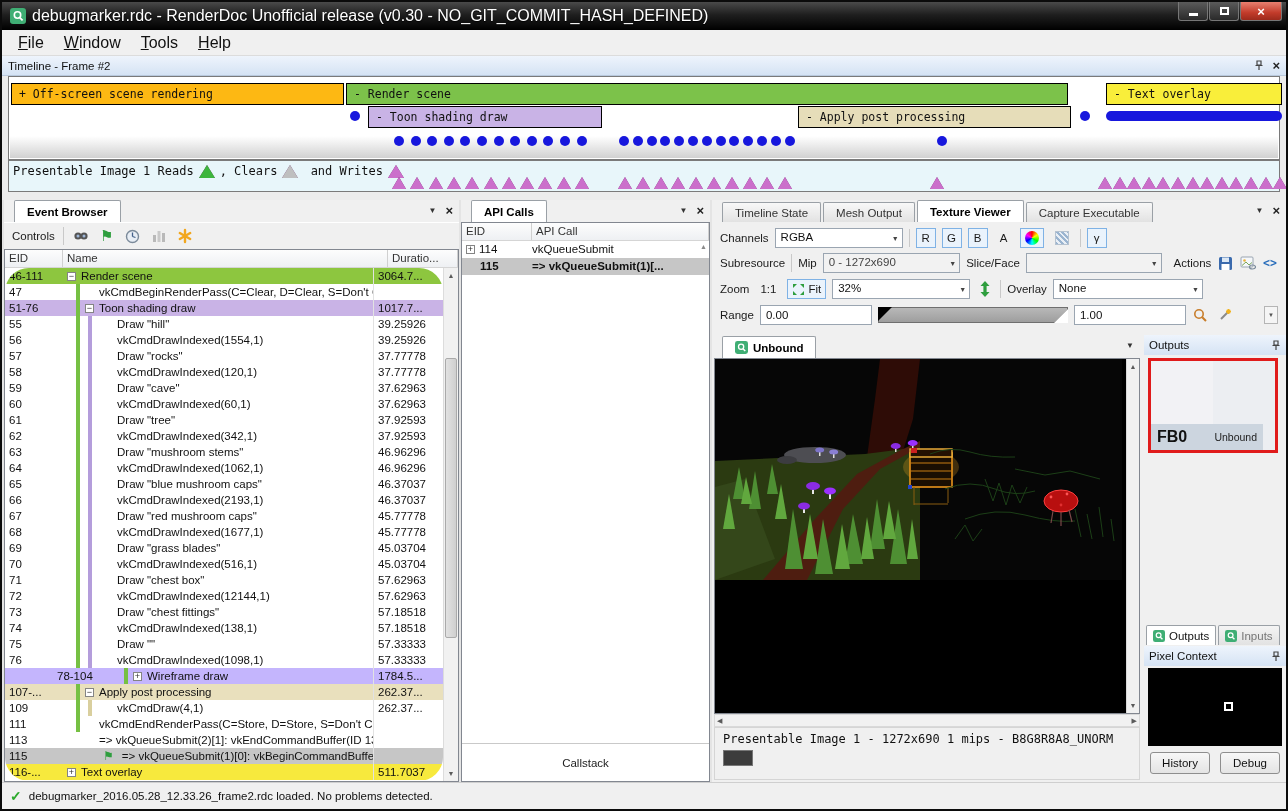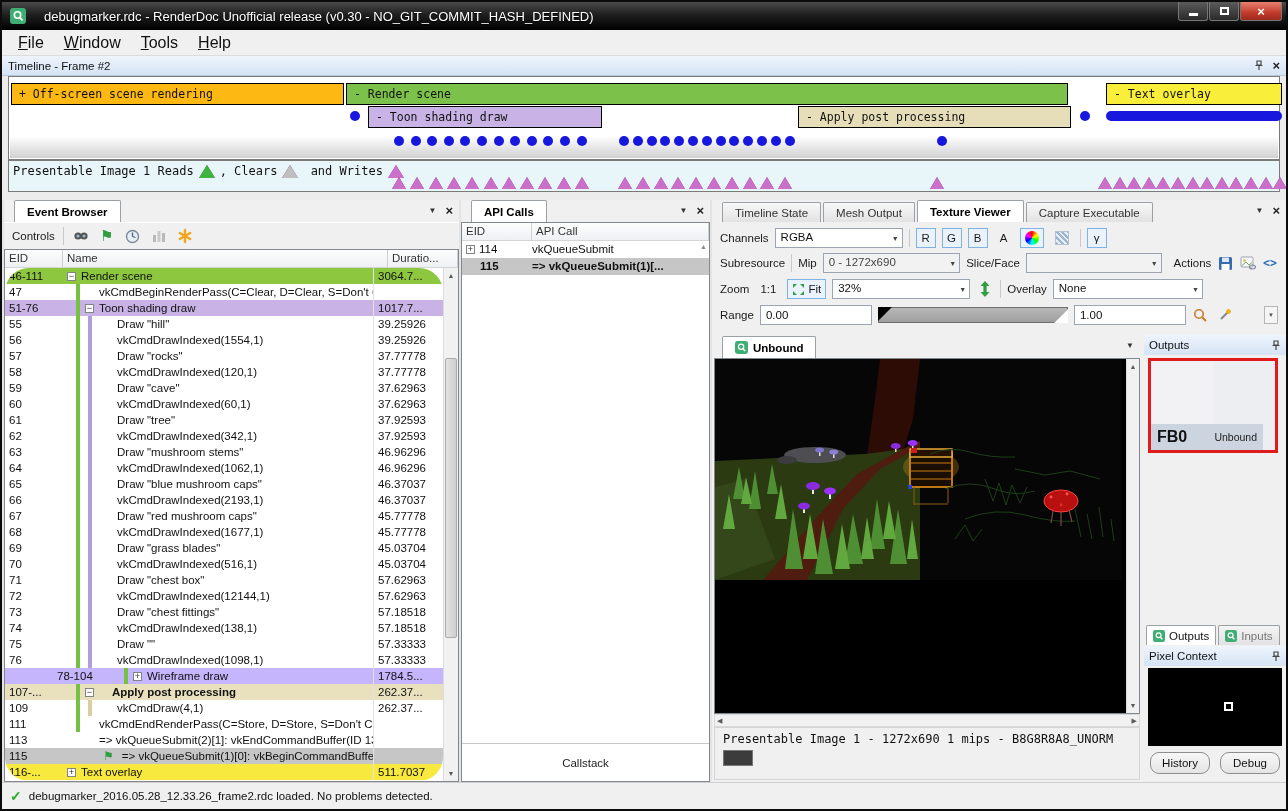--- a/index.html
+++ b/index.html
@@ -4,21 +4,21 @@
 <style>
   * { box-sizing: border-box; margin:0; padding:0; }
   html,body { width:1288px; height:811px; }
   body { font-family:"Liberation Sans",sans-serif; font-size:11.5px; color:#111; background:#444; }
   .window { position:relative; width:1288px; height:811px; border:2px solid #0b0b0b; background:#ececec; overflow:hidden; }
 
   
   .titlebar { position:absolute; left:0; top:0; right:0; height:28px;
     background:linear-gradient(#4a4a4a,#1f1f1f 45%,#000); display:flex; align-items:center; padding-left:8px; }
   .titlebar .logo { width:16px; height:16px; margin-right:6px; }
-  .title-text { color:#fff; font-size:13px; text-shadow:0 1px 1px #000;margin-left:12px; }
+  .title-text { color:#fff; font-size:16px; text-shadow:0 1px 1px #000; }
   .winbtns { position:absolute; right:4px; top:0; display:flex; }
   .winbtn { width:30px; height:19px; margin-left:1px; background:linear-gradient(#5b5b5b,#2a2a2a);
     border:1px solid #777; border-top:none; border-radius:0 0 3px 3px; display:flex; align-items:center; justify-content:center; }
   .winbtn.close { background:linear-gradient(#e88070,#c23b2a 60%,#9c2a1c); width:42px; }
   .glyph-min { width:9px; height:3px; background:#fff; margin-top:6px; }
   .glyph-max { width:9px; height:8px; border:2px solid #fff; }
   .glyph-close { color:#fff; font-weight:bold; font-size:13px; line-height:1; }
 
   
   .menubar { position:absolute; left:0; top:28px; right:0; height:26px; background:#f0f0f0; border-bottom:1px solid #dcdcdc;
@@ -129,21 +129,21 @@
     display:flex; align-items:center; justify-content:space-between; padding:0 6px; }
   .fb-name { font-weight:bold; font-size:16px; }
   .fb-status { font-size:10.5px; color:#222; }
   .side-tabs { position:absolute; left:0; top:287px; width:142px; height:23px; display:flex; align-items:flex-end; padding-left:2px; }
   .stab { height:20px; display:flex; align-items:center; gap:4px; padding:0 6px; border:1px solid #9aa0a6;
     border-bottom:none; border-radius:2px 2px 0 0; background:#fff; margin-right:2px; }
   .stab.inactive { background:linear-gradient(#f4f4f4,#e2e2e2); color:#777; }
   .px-head { position:absolute; left:0; top:311px; width:142px; }
   .px-canvas { position:absolute; left:4px; top:333px; width:134px; height:78px; background:#000; }
   .px-cursor { position:absolute; left:76px; top:34px; width:9px; height:9px; border:2px solid #fff; }
-  .btn { position:absolute; width:60px; height:22px; border:1px solid #8e8e8e; border-radius:9px;
+  .btn { position:absolute; width:60px; height:22px; border:1px solid #8e8e8e; border-radius:3px;
     background:linear-gradient(#f7f7f7,#e4e4e4); display:flex; align-items:center; justify-content:center; }
 
   
   .statusbar { position:absolute; left:0; right:0; bottom:0; height:27px; background:#f0f0f0; border-top:1px solid #cfcfcf;
     display:flex; align-items:center; gap:7px; padding:0 8px; }
   .check { color:#2daa2d; font-weight:bold; font-size:14px; }
   .icon18 { width:18px; height:18px; display:flex; align-items:center; justify-content:center; }
   .lbl { color:#1a1a1a; }
   .spin { width:14px; height:18px; border:1px solid #b5b5b5; background:#f5f5f5; display:flex; align-items:center; justify-content:center; font-size:6px; color:#555; }
 </style>
@@ -554,21 +554,21 @@
                 <span class="expander" style="margin-left: 22px;">+</span>
                 <span class="ev-label" style="margin-left: 5px;">Wireframe draw</span>
               </div>
               <div class="ev-dur">1784.5...</div>
             </div>
             <div class="ev-row bg-tan">
               <div class="ev-eid">107-...</div>
               <div class="ev-name">
                 <span class="strip s-green"></span>
                 <span class="expander" style="margin-left: 22px;">−</span>
-                <span class="ev-label" style="margin-left: 18px; font-weight: bold;">Apply post processing</span>
+                <span class="ev-label" style="margin-left: 5px;">Apply post processing</span>
               </div>
               <div class="ev-dur">262.37...</div>
             </div>
             <div class="ev-row">
               <div class="ev-eid">109</div>
               <div class="ev-name">
                 <span class="strip s-green"></span>
                 <span class="strip s-tan"></span>
                 <span class="ev-label" style="margin-left: 54px;">vkCmdDraw(4,1)</span>
               </div>

